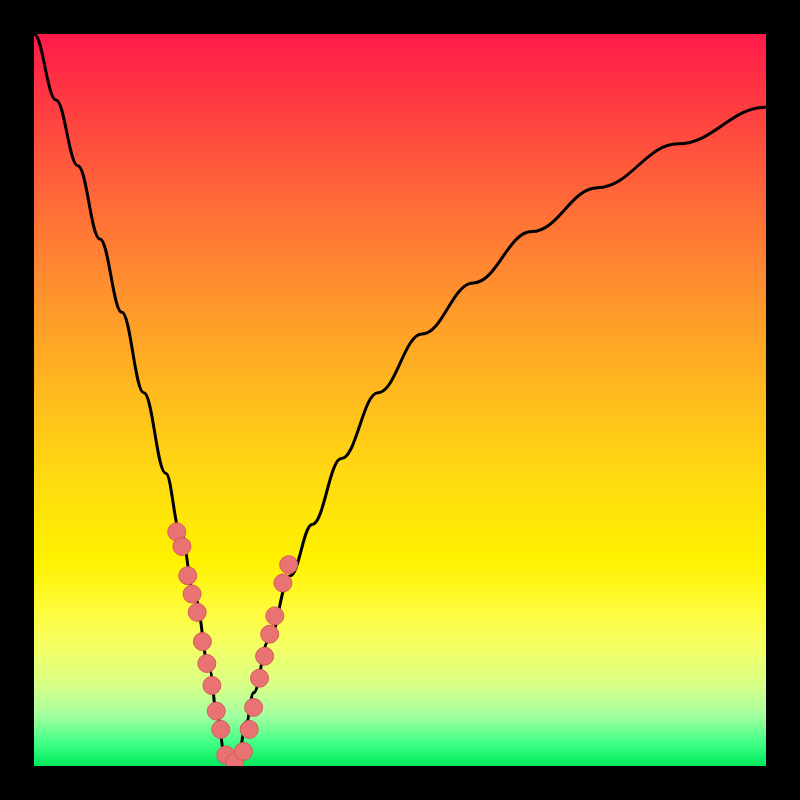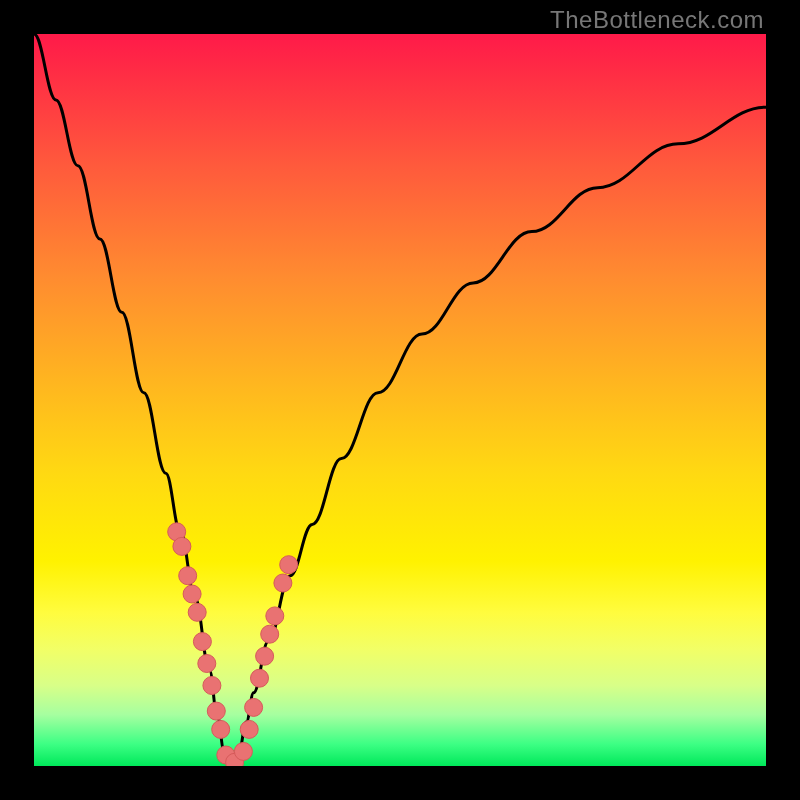--- a/index.html
+++ b/index.html
@@ -82,14 +82,13 @@
         <circle cx="219.6" cy="673.4" r="9" fill="#e97272" stroke="#d65a5a" stroke-width="1"></circle>
         <circle cx="225.5" cy="644.2" r="9" fill="#e97272" stroke="#d65a5a" stroke-width="1"></circle>
         <circle cx="230.6" cy="622.2" r="9" fill="#e97272" stroke="#d65a5a" stroke-width="1"></circle>
         <circle cx="235.7" cy="600.2" r="9" fill="#e97272" stroke="#d65a5a" stroke-width="1"></circle>
         <circle cx="240.8" cy="581.9" r="9" fill="#e97272" stroke="#d65a5a" stroke-width="1"></circle>
         <circle cx="248.9" cy="549.0" r="9" fill="#e97272" stroke="#d65a5a" stroke-width="1"></circle>
         <circle cx="254.7" cy="530.7" r="9" fill="#e97272" stroke="#d65a5a" stroke-width="1"></circle>
       </svg>
   </div>
 
-  <div class="watermark">TheBottleneck.com</div>
 </div>
 
 </body></html>

